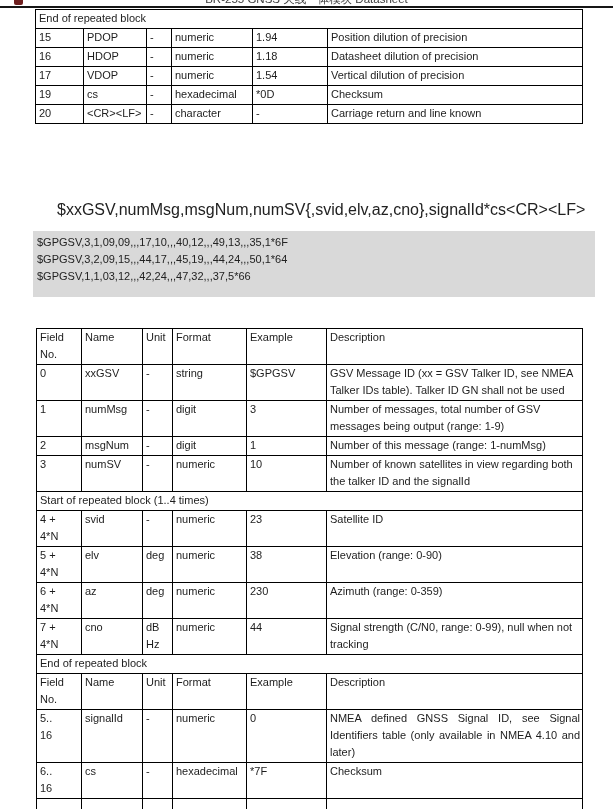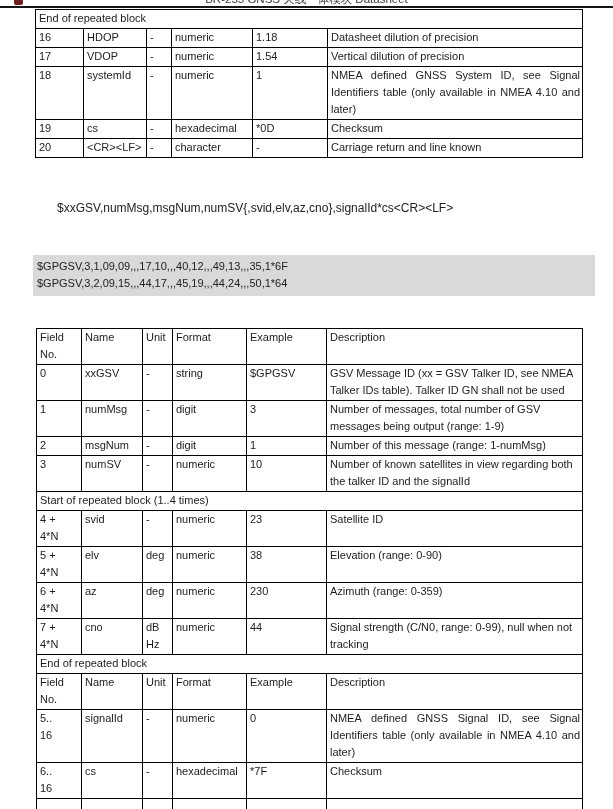--- a/index.html
+++ b/index.html
@@ -40,31 +40,30 @@
     padding:0 2px 1px 3px;
     vertical-align:top;
     white-space:pre-line;
     overflow:hidden;
   }
   td.just{text-align:justify;}
   tr.partial td{height:13px;border-bottom:none;}
   
   .syntax-line{
     position:absolute;left:57px;top:201px;
-    font-size:12px;white-space:nowrap;color:#222;
+    font-size:16px;white-space:nowrap;color:#222;
   }
   .example-label{
     position:absolute;left:36px;top:218px;
     font-size:11px;color:#222;margin-top:43px;
   }
   .example-block{
     position:absolute;left:33px;top:231px;width:558px;
     background:#d9d9d9;
-    padding:3px 0 4px 4px;
-    margin-top:24px;
+    padding:3px 0 12px 4px;
   }
   .example-line{
     font-size:11px;line-height:17px;white-space:nowrap;color:#222;
   }
 </style>
 </head>
 <body>
 
 <div class="topbar">
   <div class="topbar-text">BR-255 GNSS 天线一体模块 Datasheet</div>
@@ -78,42 +77,42 @@
       <col style="width:25px">
     <col style="width:81px">
       <col style="width:75px">
       <col>
   </colgroup>
   <tbody>
       <tr>
         <td colspan="6">End of repeated block</td>
       </tr>
       <tr>
+        <td>15</td>
+        <td>PDOP</td>
+        <td>-</td>
+        <td>numeric</td>
+        <td>1.94</td>
+        <td>Position dilution of precision</td>
+      </tr>
+      <tr>
         <td>16</td>
         <td>HDOP</td>
         <td>-</td>
         <td>numeric</td>
         <td>1.18</td>
         <td>Datasheet dilution of precision</td>
       </tr>
       <tr>
         <td>17</td>
         <td>VDOP</td>
         <td>-</td>
         <td>numeric</td>
         <td>1.54</td>
         <td>Vertical dilution of precision</td>
-      </tr>
-      <tr>
-        <td>18</td>
-        <td>systemId</td>
-        <td>-</td>
-        <td>numeric</td>
-        <td>1</td>
-        <td class="just">NMEA defined GNSS System ID, see Signal Identifiers table (only available in NMEA 4.10 and later)</td>
       </tr>
       <tr>
         <td>19</td>
         <td>cs</td>
         <td>-</td>
         <td>hexadecimal</td>
         <td>*0D</td>
         <td>Checksum</td>
       </tr>
       <tr>
@@ -125,20 +124,21 @@
         <td>Carriage return and line known</td>
       </tr>
     </tbody>
 </table>
 
 <div class="syntax-line">$xxGSV,numMsg,msgNum,numSV{,svid,elv,az,cno},signalId*cs&lt;CR&gt;&lt;LF&gt;</div>
 <div class="example-label">Example:</div>
 <div class="example-block">
     <div class="example-line">$GPGSV,3,1,09,09,,,17,10,,,40,12,,,49,13,,,35,1*6F</div>
     <div class="example-line">$GPGSV,3,2,09,15,,,44,17,,,45,19,,,44,24,,,50,1*64</div>
+    <div class="example-line">$GPGSV,1,1,03,12,,,42,24,,,47,32,,,37,5*66</div>
   </div>
 
 <table id="gsv-table">
   <colgroup>
     <col style="width:45px">
       <col style="width:61px">
       <col style="width:30px">
     <col style="width:74px">
       <col style="width:80px">
       <col>

